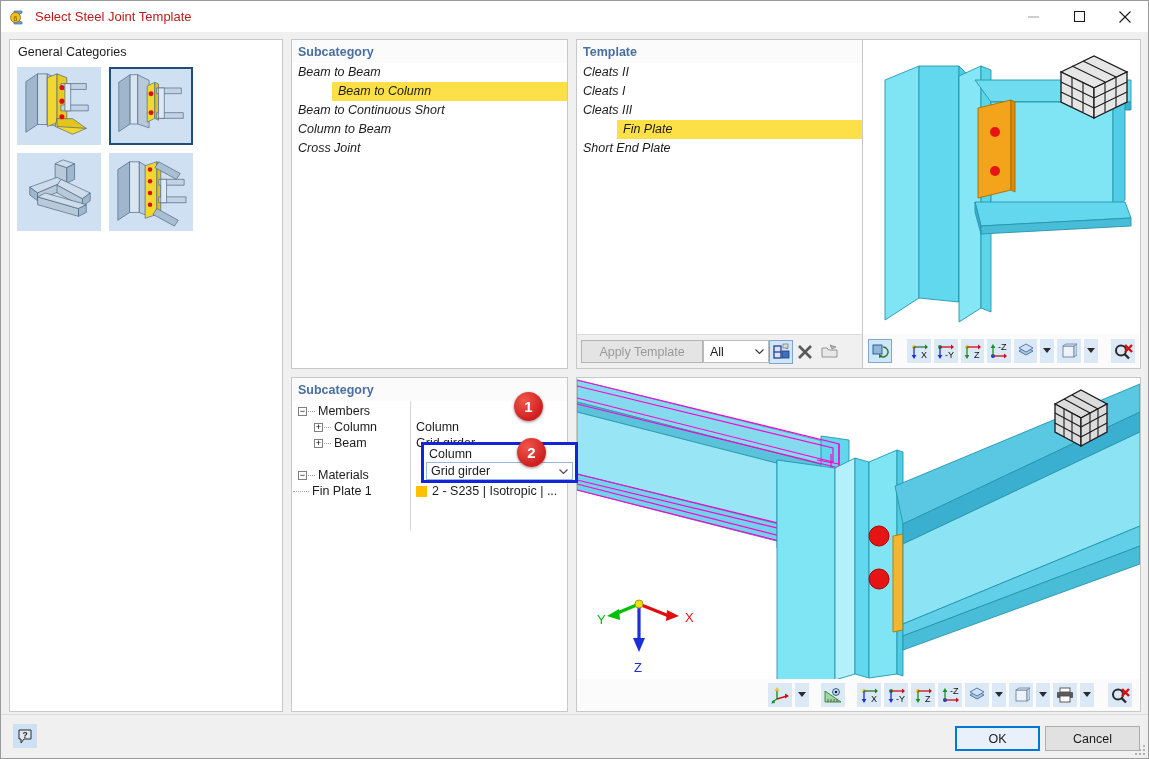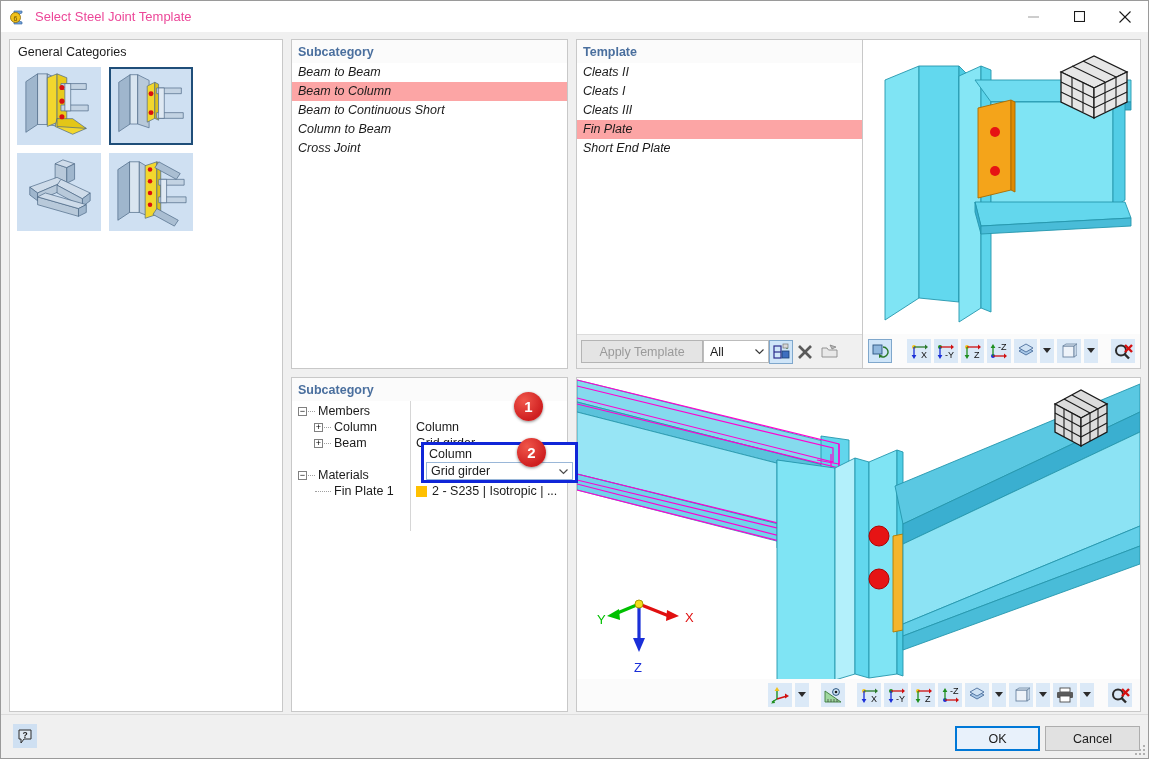--- a/index.html
+++ b/index.html
@@ -22,21 +22,21 @@
   .titlebar {
     position: absolute; left: 0; top: 0; right: 0; height: 31px;
     background: #ffffff;
     display: flex; align-items: center;
   }
   .title-icon {
     width: 18px; height: 18px; margin-left: 8px; margin-right: 8px;
     position: relative; flex: none;
   }
   .title-text {
-    font-size: 13px; color: #ec4899; white-space: nowrap;
+    font-size: 13px; color: #b91c1c; white-space: nowrap;
   }
   .win-btns { margin-left: auto; display: flex; height: 31px; }
   .win-btn {
     width: 46px; height: 31px; display: flex; align-items: center; justify-content: center;
     background: #ffffff;
   }
   .win-btn svg { display: block; }
 
   
   .content {
@@ -72,21 +72,21 @@
   .thumb svg { display: block; width: 100%; height: 100%; }
 
   
   #subcategory-panel { left: 290px; top: 7px; width: 277px; height: 330px; }
   .list { padding: 0; margin: 0; list-style: none; }
   .list li {
     padding: 2px 6px 2px 6px; font-size: 12.5px; color: #1b1b1b; line-height: 15px;
     white-space: nowrap;
     font-style: italic;
   }
-  .list li.selected { background: #fca5a5; }
+  .list li.selected { background: #fde047; margin-left: 40px; }
 
   
   #template-panel { left: 575px; top: 7px; width: 287px; height: 330px; }
   .tpl-footer {
     position: absolute; left: 0; right: 0; bottom: 0; height: 34px;
     display: flex; align-items: center; padding: 0 4px;
     background: #f0f0f0; border-top: 1px solid #dcdcdc;
   }
   .btn-apply {
     width: 122px; height: 23px; background: #e4e4e4; border: 1px solid #b4b4b4;
@@ -514,21 +514,21 @@
         </div>
 
         <div style="height:16px"></div>
 
         <div class="tree-row" style="padding-left:6px;">
           <span class="exp">−</span>
           <span class="dotted"></span>
           <span class="tree-label">Materials</span>
         </div>
 
-        <div class="tree-row" style="padding-left:22px;">
+        <div class="tree-row" style="">
           <span class="dotted" style="width:16px"></span>
           <span class="tree-label">Fin Plate 1</span>
           <span class="tree-val">
             <span class="swatch"></span>
             <span>2 - S235 | Isotropic | ...</span>
           </span>
         </div>
       </div>
     </div>
 

